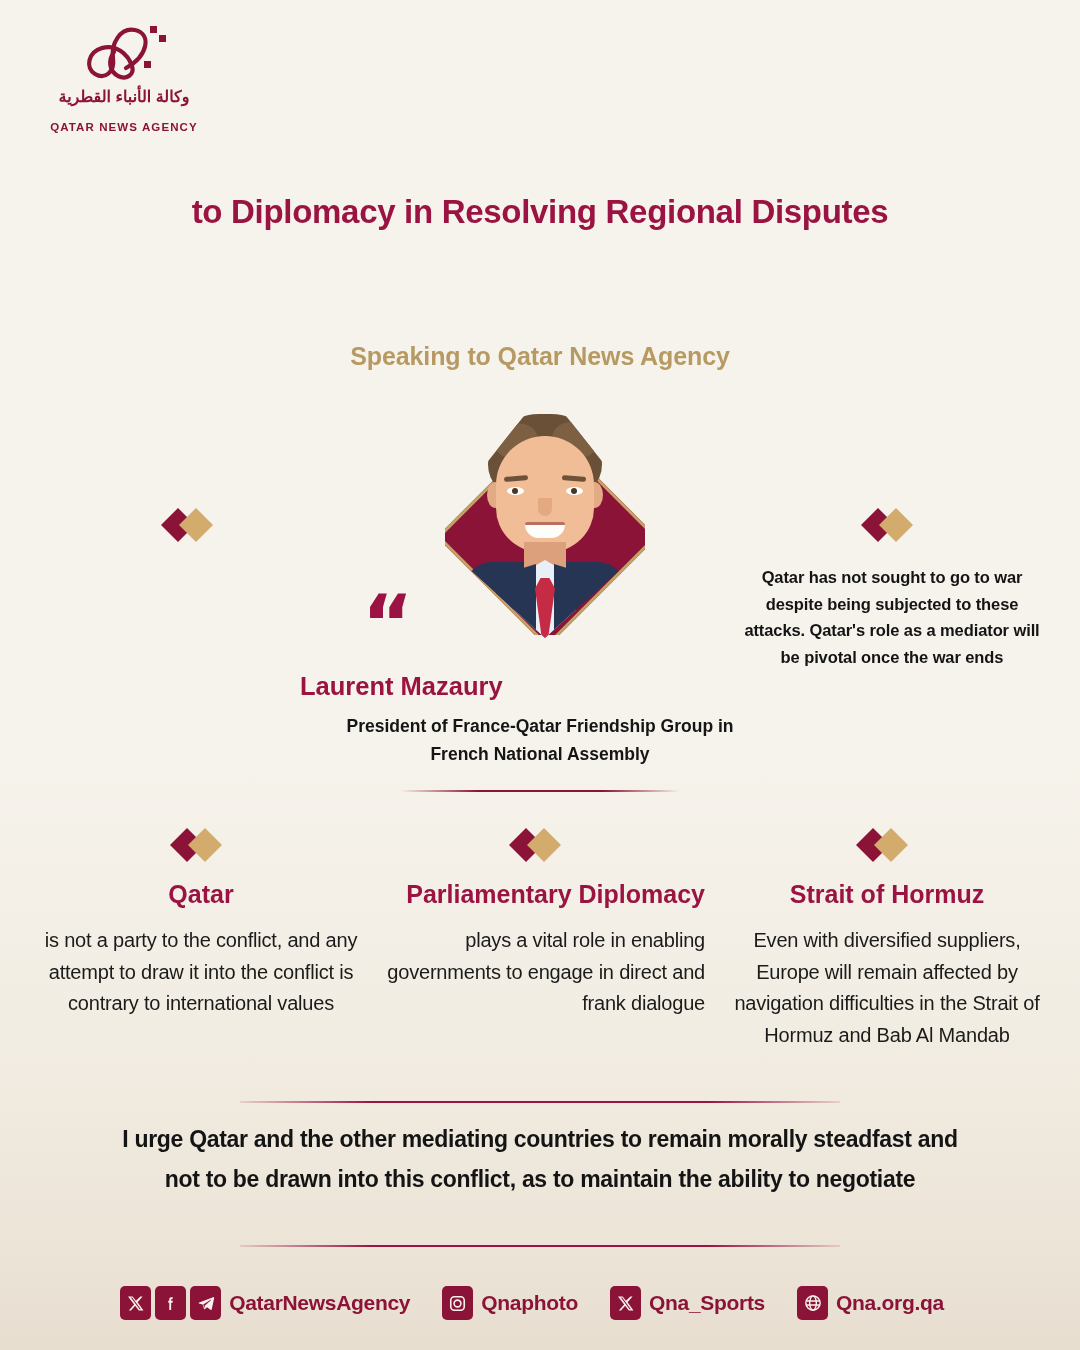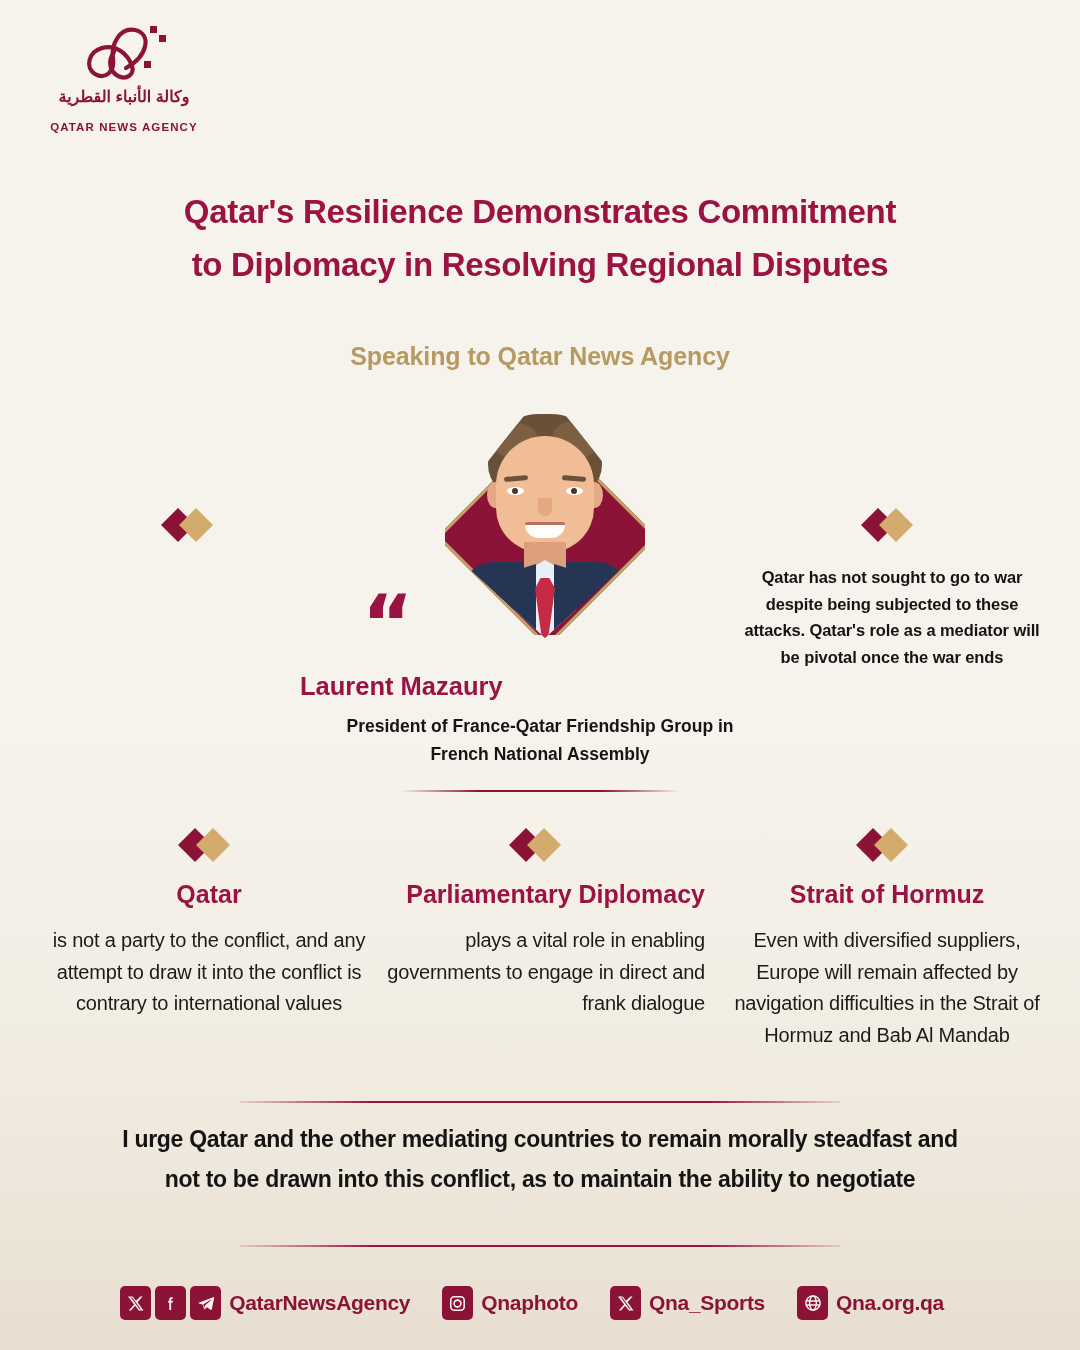--- a/index.html
+++ b/index.html
@@ -262,21 +262,21 @@
     background: linear-gradient(to right, rgba(140,19,56,0), #8c1338 28%, #8c1338 72%, rgba(140,19,56,0));
   }
 
   
   .col {
     position: absolute;
     top: 828px;
     width: 330px;
     text-align: center;
   }
-  .col.c1 { left: 44px; }
+  .col.c1 { left: 36px; }
   .col.c2 { left: 375px; text-align: right; }
   .col.c3 { left: 722px; }
   .col .ctitle {
     margin-top: 18px;
     font-size: 25px;
     font-weight: bold;
     color: #9b1342;
   }
   .col .cbody {
     margin-top: 16px;
@@ -351,21 +351,20 @@
       </g>
       <rect x="72" y="4" width="7" height="7" fill="#8c1338"></rect>
       <rect x="81" y="13" width="7" height="7" fill="#8c1338"></rect>
       <rect x="66" y="39" width="7" height="7" fill="#8c1338"></rect>
     </svg>
     <div class="logo-ar">وكالة الأنباء القطرية</div>
     <div class="logo-en">QATAR NEWS AGENCY</div>
   </div>
 
   <div class="headline">
-    <div>Qatar's Resilience Demonstrates Commitment</div>
     <div>to Diplomacy in Resolving Regional Disputes</div>
   </div>
   <div class="subhead">Speaking to Qatar News Agency</div>
 
   <div class="side-quote left">
     <div class="dbi">
       <i class="m"></i>
         <i class="g"></i>
     </div>
   </div>

